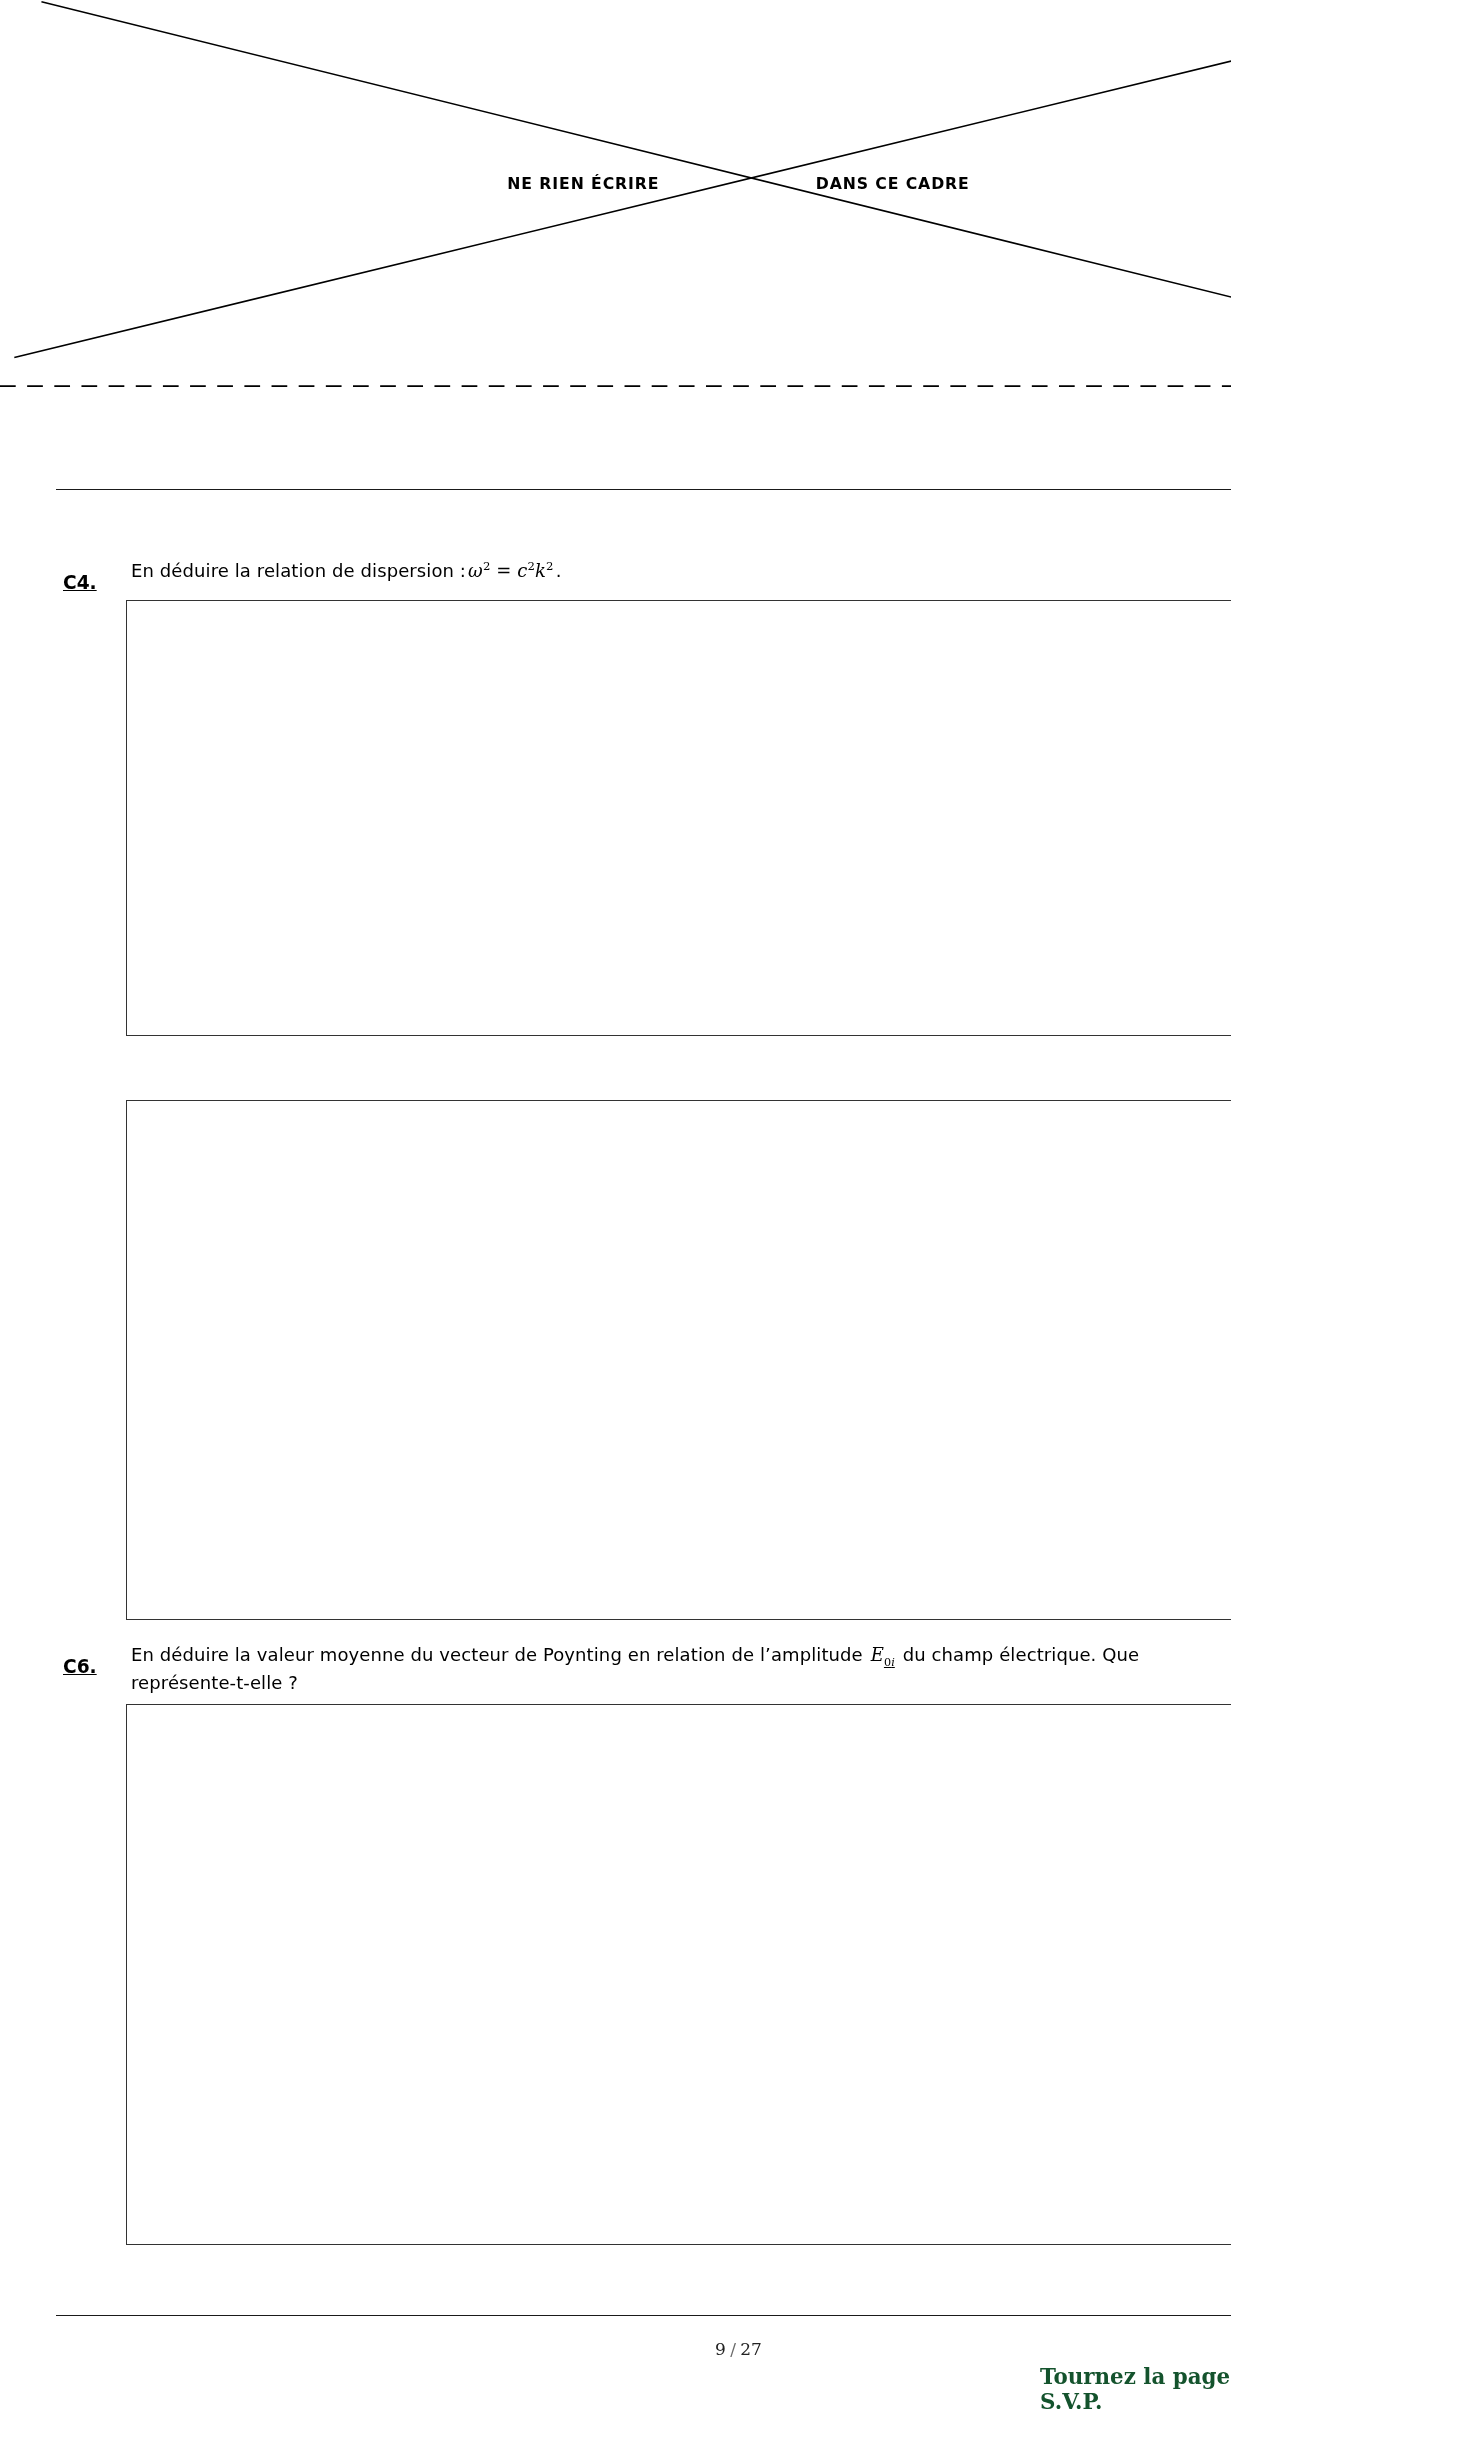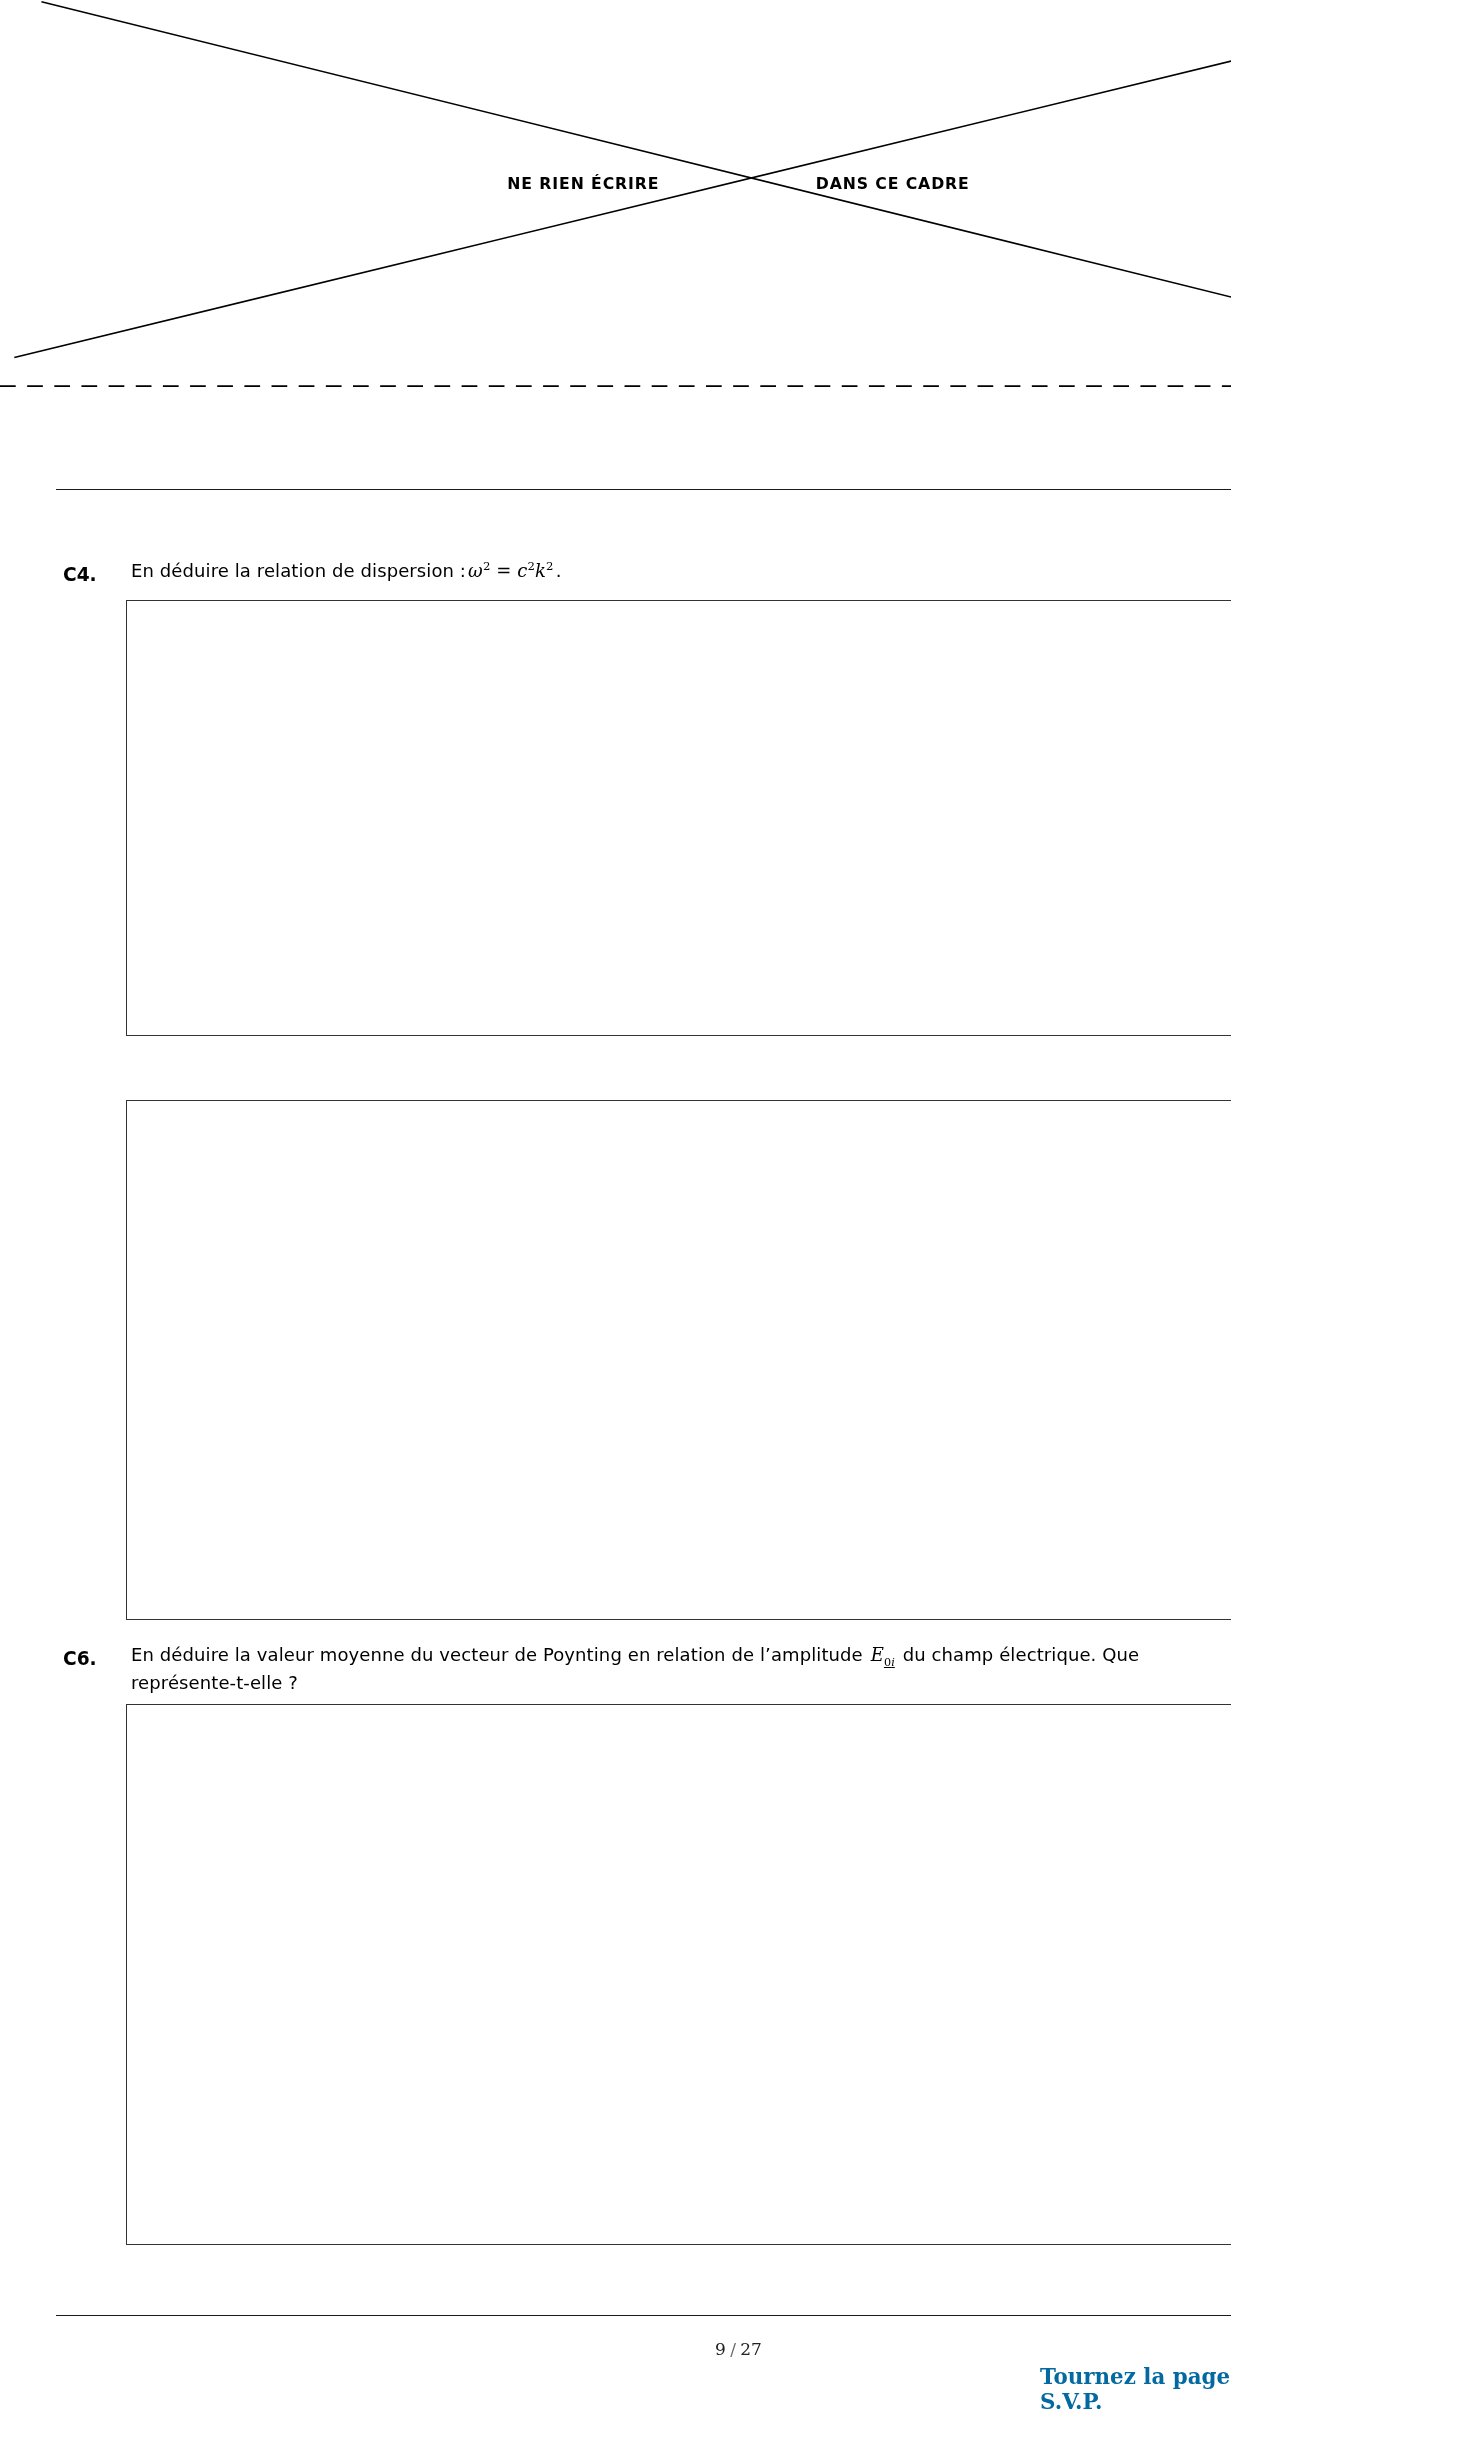--- a/index.html
+++ b/index.html
@@ -71,25 +71,26 @@
     position: absolute;
     left: 63px;
     width: 1360px;
     font-family: "DejaVu Sans", sans-serif;
     font-size: 18px;
     line-height: 1.42;
   }
   .q-label {
     position: absolute;
     left: 0;
-    top: 4px;
+    top: 12px;
     width: 60px;
     font-weight: bold;
     font-size: 18.6px;
     text-align: left;
+    text-decoration: underline;
   }
   .q-text {
     margin-left: 68px;
     display: block;
     text-align: justify;
     letter-spacing: 0.1px;
   }
   .q-text.justified {
     text-align: justify;
     text-align-last: left;
@@ -124,21 +125,21 @@
     color: #6b6b6b;
     padding: 0 4.3px;
   }
   .footer-turn {
     position: absolute;
     top: 2364px;
     left: 1040px;
     font-family: "DejaVu Serif", serif;
     font-weight: bold;
     font-size: 21.4px;
-    color: #0369a1;
+    color: #14532d;
   }
 </style>
 </head>
 <body>
 
 <div class="page">
 
   <div class="banner">
     <svg viewBox="0 0 2067 545" xmlns="http://www.w3.org/2000/svg">
       <line x1="58" y1="2" x2="2064" y2="500" stroke="#000000" stroke-width="2.2"></line>

